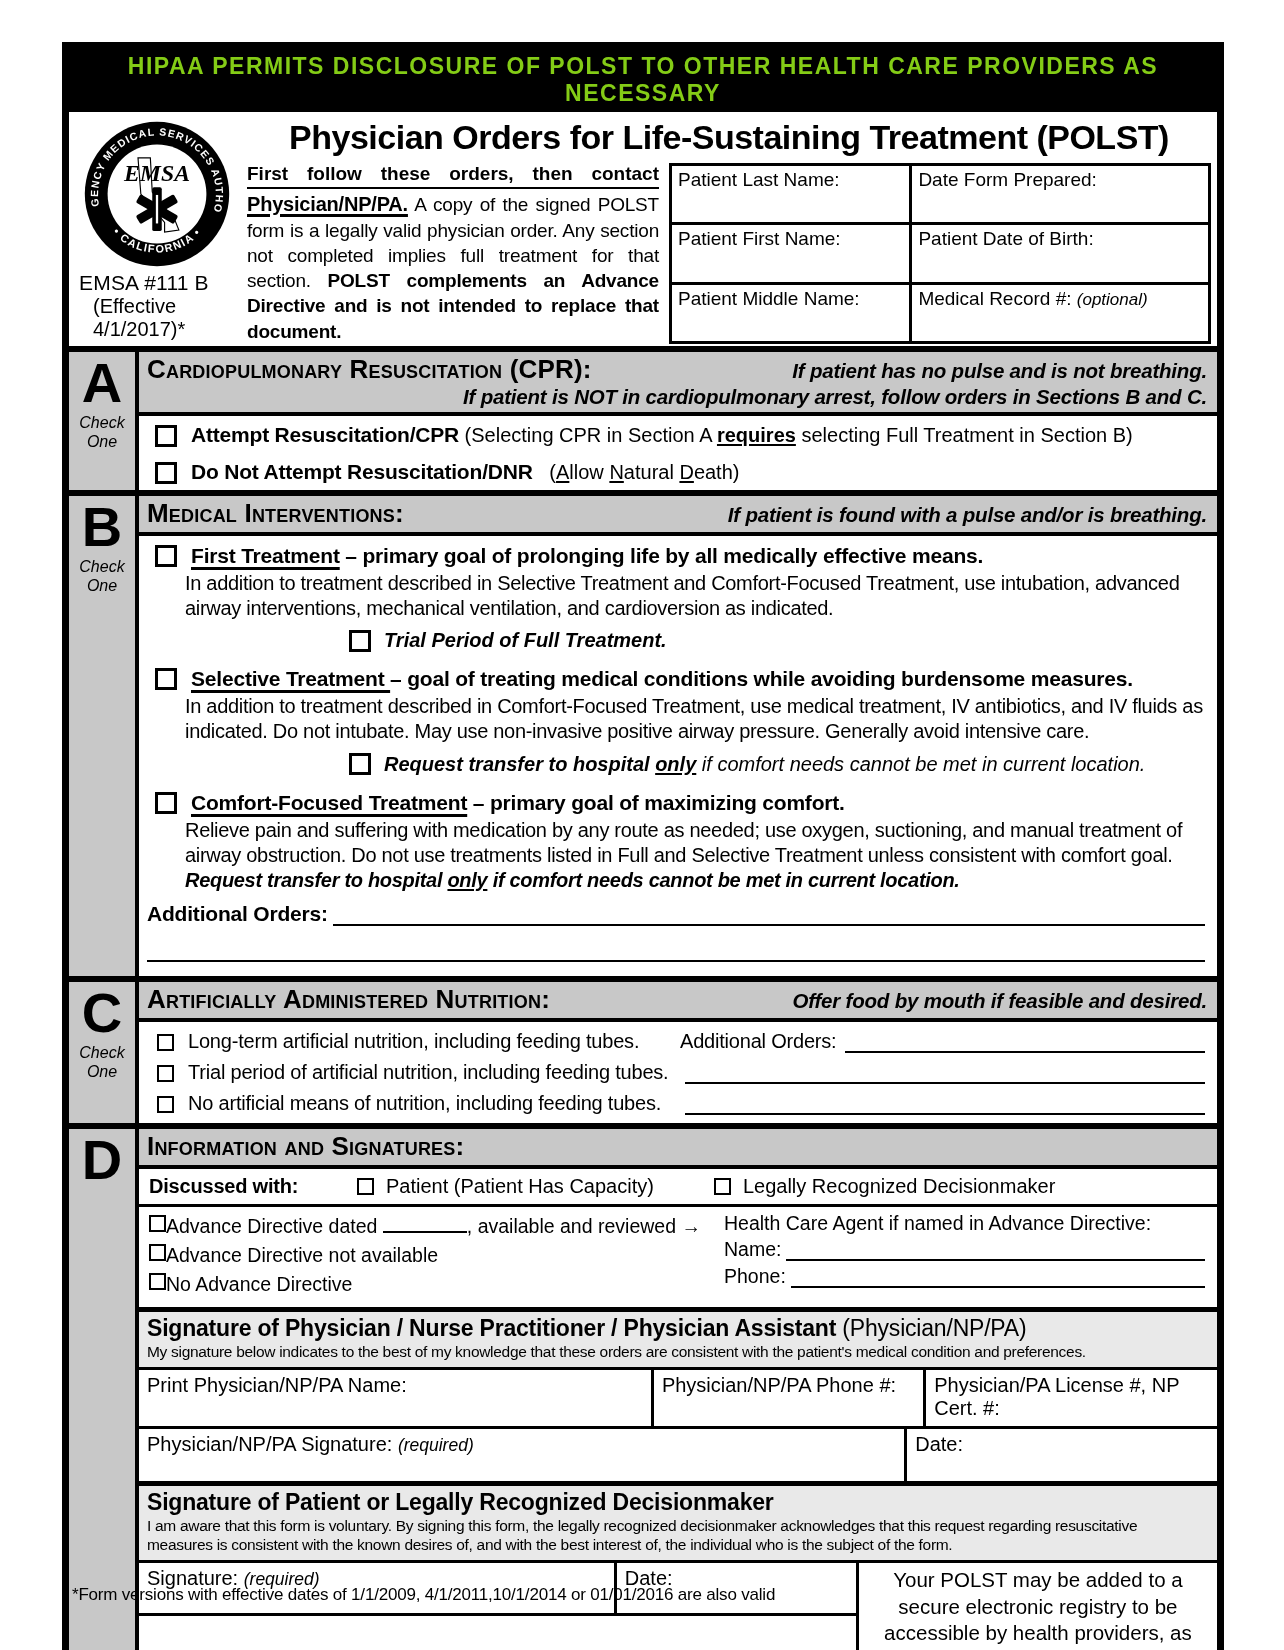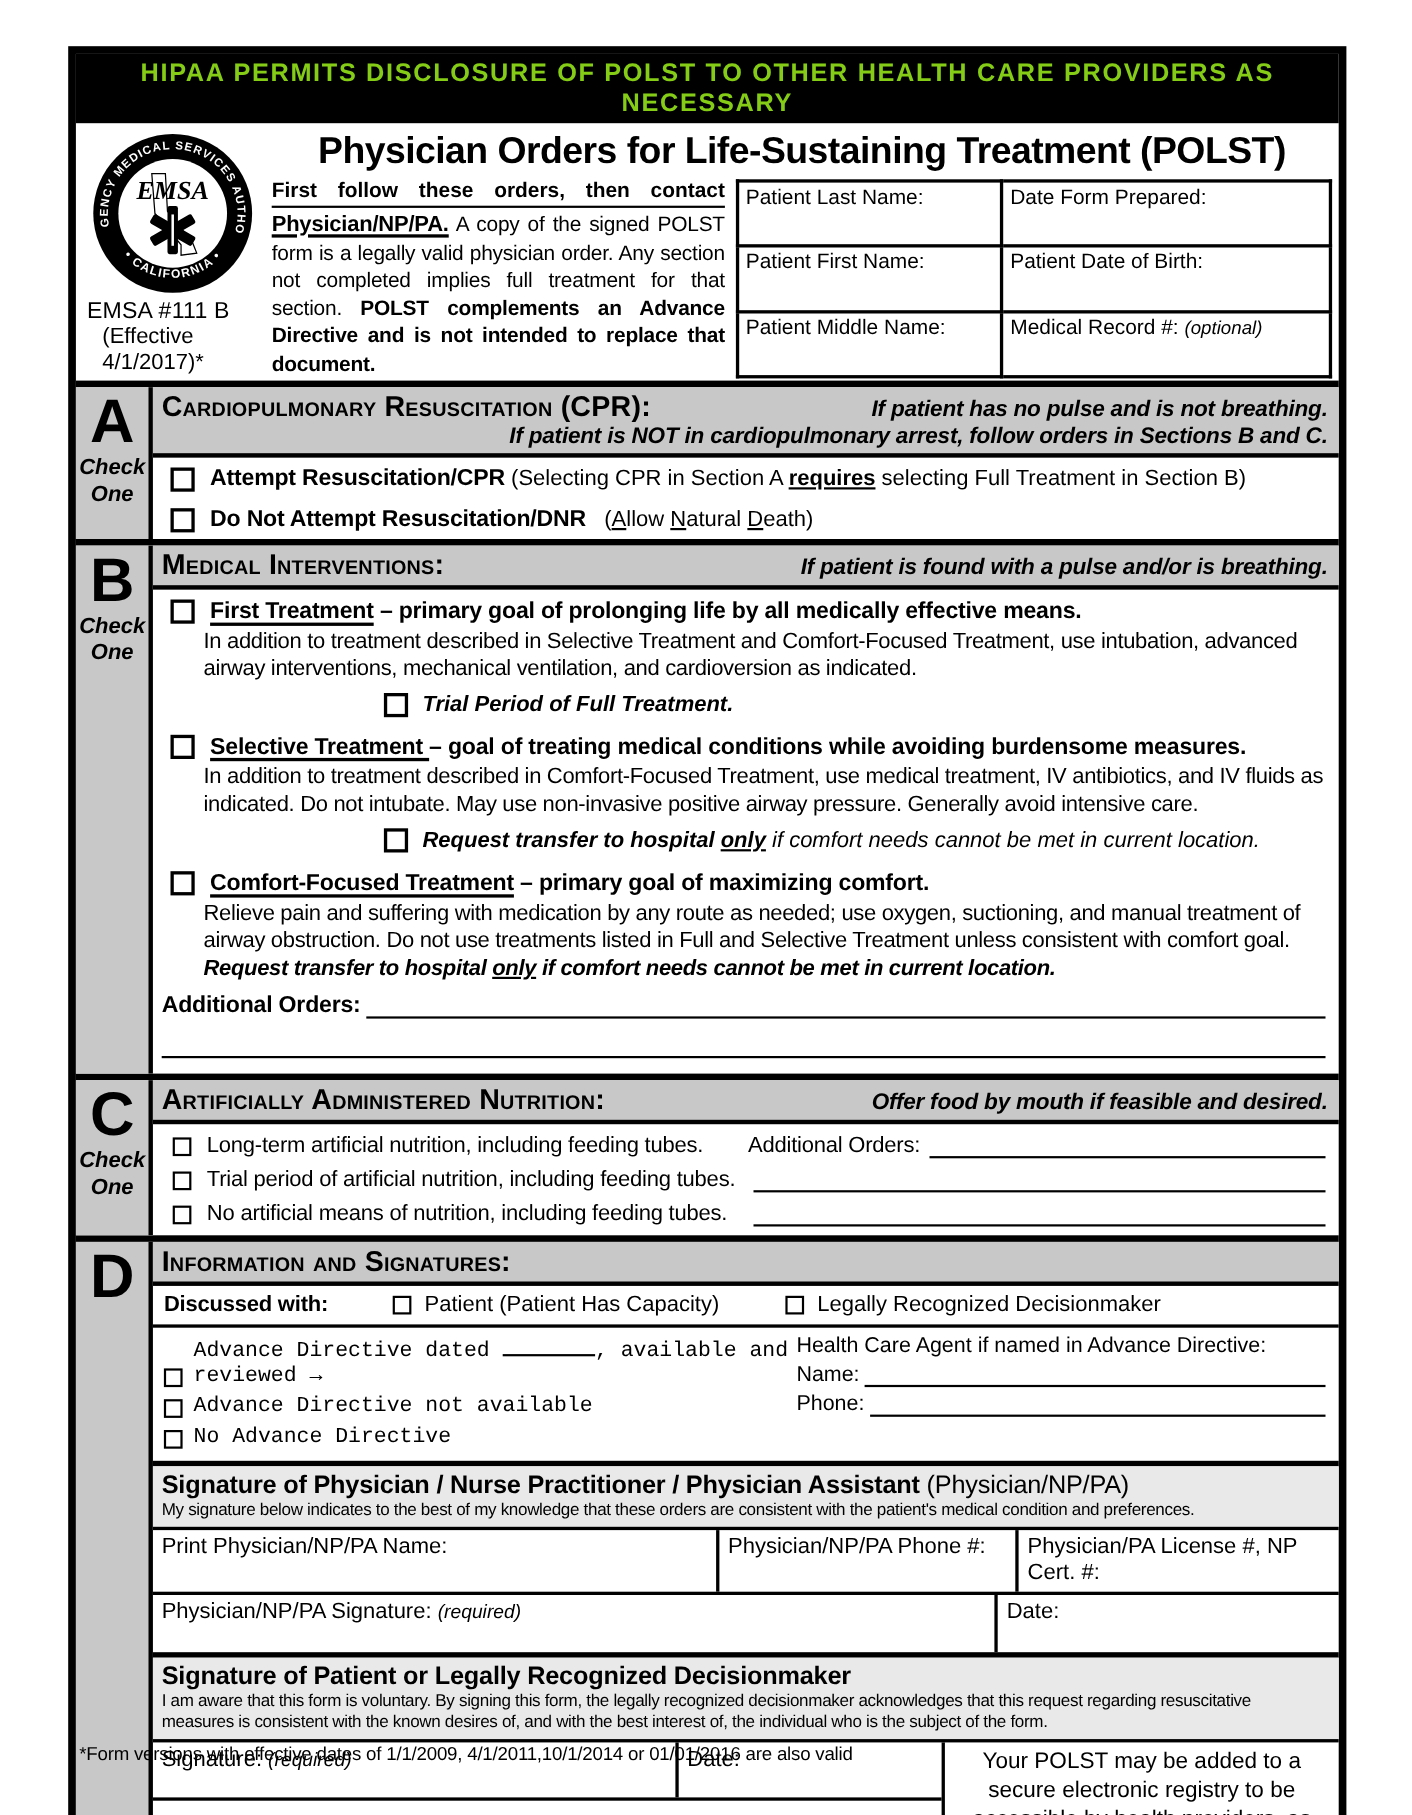--- a/index.html
+++ b/index.html
@@ -26,21 +26,21 @@
   .instr-body { font-size:19px; text-align:justify; line-height:1.33; letter-spacing:-0.2px; }
   .ul2 { text-decoration:underline; text-decoration-thickness:2.5px; text-underline-offset:3px; font-size:20px; }
   .pt-table { flex:1; border-collapse:collapse; margin-top:2px; }
   .pt-table td { border:3px solid #000; height:42px; vertical-align:top; font-size:19px; padding:3px 6px; }
   .opt-note { font-style:italic; font-size:17px; }
 
   
   .section { display:flex; border-top:6px solid #000; }
   .letter-col { width:66px; flex-shrink:0; background:#c8c8c8; border-right:4px solid #000; text-align:center; }
   .letter { font-size:56px; font-weight:bold; line-height:1.05; margin-top:2px; }
-  .check-one { font-size:20px; font-style:italic; line-height:1.2;font-weight:bold; }
+  .check-one { font-size:16px; font-style:italic; line-height:1.2; }
   .sec-content { flex:1; min-width:0; display:flex; flex-direction:column; }
 
   .sec-bar { background:#c8c8c8; border-bottom:4px solid #000; padding:2px 10px 3px 8px; }
   .bar-row1 { display:flex; justify-content:space-between; align-items:baseline; }
   .bar-row2 { text-align:right; }
   .sec-title { font-weight:bold; font-size:26px; font-variant:small-caps; letter-spacing:0.2px; white-space:nowrap; }
   .bar-it { font-style:italic; font-weight:bold; font-size:20.5px; letter-spacing:-0.2px; }
 
   .cb { display:inline-block; width:16px; height:16px; border:3px solid #000; background:#fff; flex-shrink:0; }
   .cb.sm { width:13px; height:13px; border-width:2.5px; }
@@ -67,21 +67,21 @@
   .c-row .cb { margin-right:14px; margin-bottom:2px; }
   .c-text { width:492px; flex-shrink:0; }
   .c-lbl { white-space:nowrap; margin-right:4px; }
 
   .d-discussed { display:flex; align-items:center; padding:6px 10px 6px 10px; font-size:20px;
                  border-bottom:3px solid #000; }
   .d-discussed .lbl { font-weight:bold; width:208px; flex-shrink:0; letter-spacing:-0.2px; }
   .d-grp { display:flex; align-items:center; gap:12px; }
   .d-ad { display:flex; border-bottom:5px solid #000; padding:5px 10px 8px 10px; }
   .d-ad-left { width:575px; flex-shrink:0; font-size:19.5px; }
-  .d-ad-opt { display:flex; align-items:flex-end; gap:10px; padding:3px 0;font-family:Liberation Mono, monospace; }
+  .d-ad-opt { display:flex; align-items:flex-start; padding:3px 0; }
   .blank-s { display:inline-block; width:84px; border-bottom:2px solid #000; height:16px; }
   .d-ad-right { flex:1; font-size:19.5px; }
   .d-hca-line { display:flex; align-items:flex-end; padding:3px 2px 1px 0; }
   .d-hca-line .k { white-space:nowrap; }
 
   .subhead { background:#e9e9e9; border-bottom:3px solid #000; padding:3px 10px 3px 8px; }
   .subhead .h { font-size:23px; font-weight:bold; letter-spacing:-0.2px; }
   .subhead .h .n { font-weight:normal; }
   .subnote { font-size:15.5px; letter-spacing:-0.3px; line-height:1.22; padding:1px 0 2px; }
 

